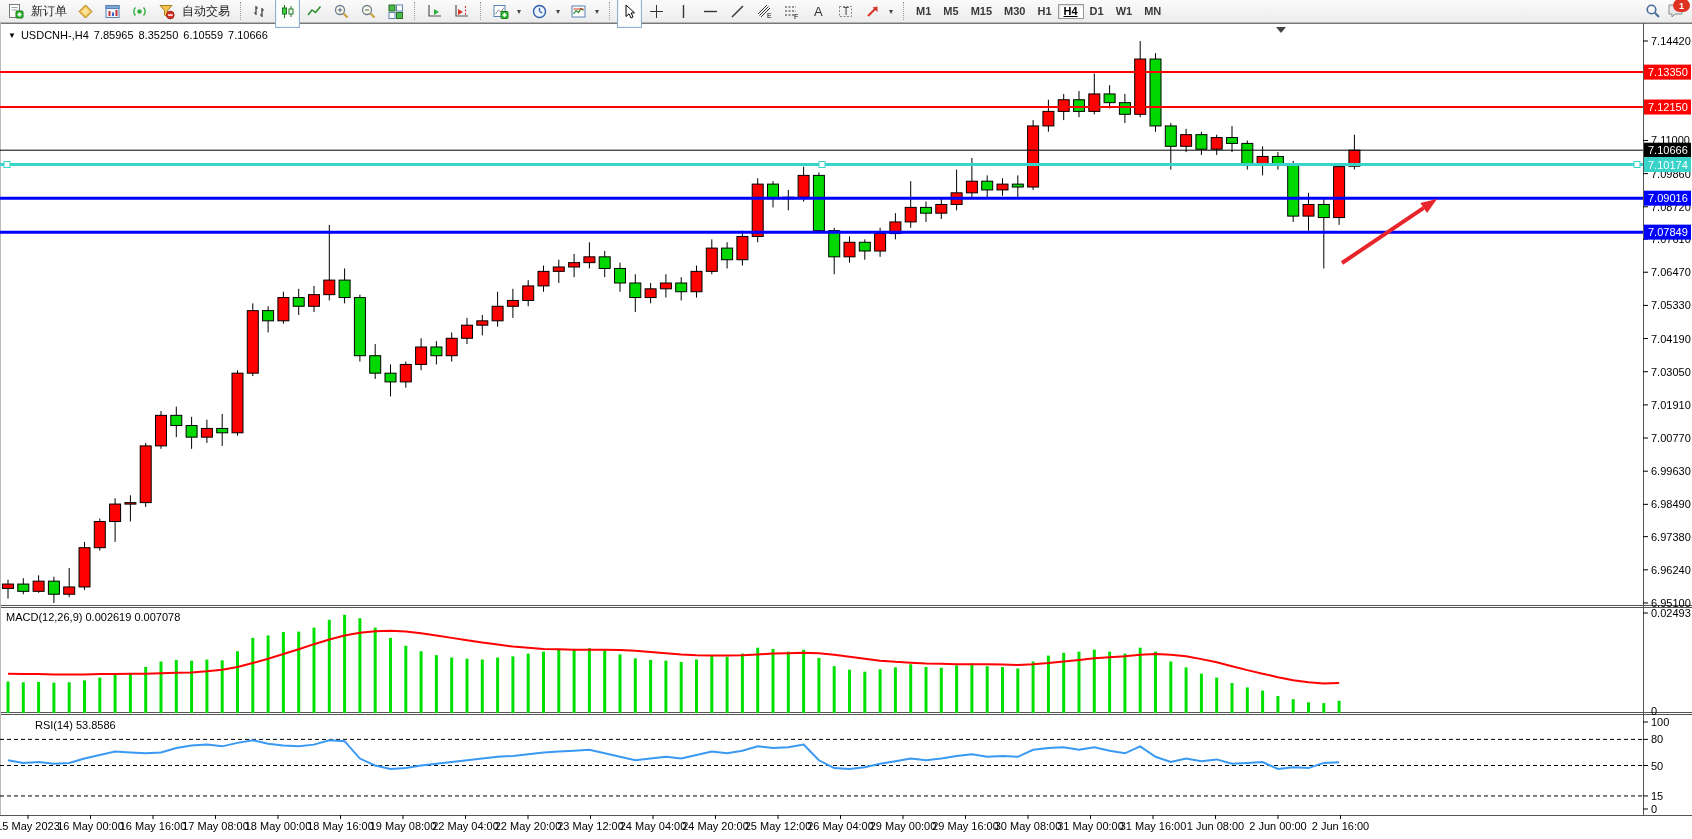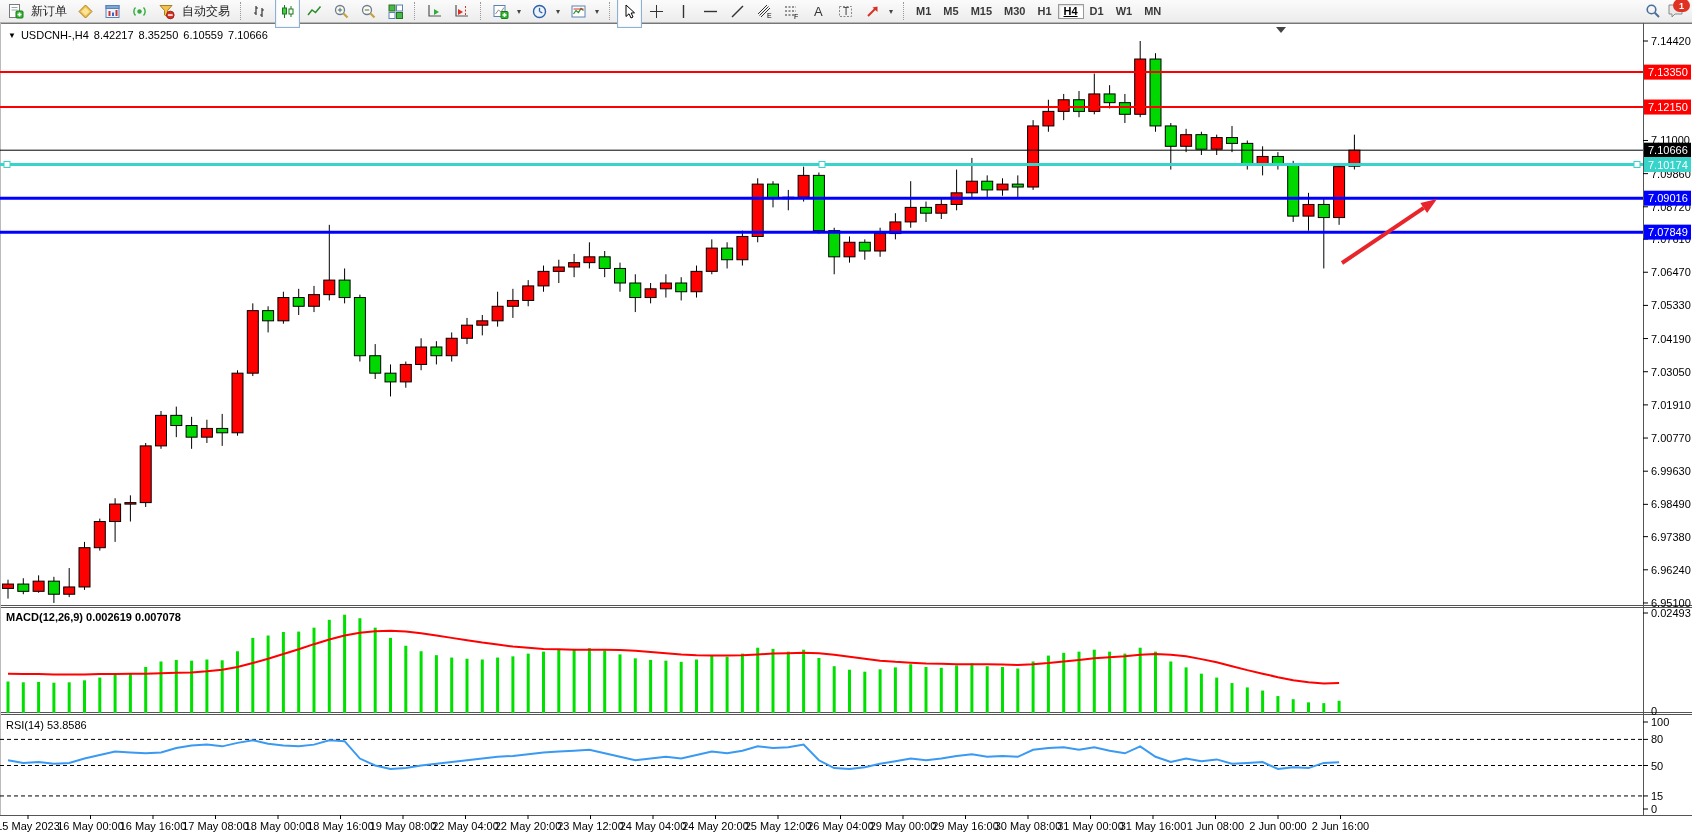--- a/index.html
+++ b/index.html
@@ -19,22 +19,22 @@
   .tf-btn.active{background:#fff;border:1px solid #9a9a9a;box-shadow:inset 1px 1px 2px #d8d8d8;color:#000;text-decoration:underline;}
   .tb-right{margin-left:auto;display:flex;align-items:center;gap:6px;padding-right:6px;}
   .chat-wrap{position:relative;display:inline-flex;}
   .chat-badge{position:absolute;top:-4px;right:-6px;min-width:13px;height:13px;border-radius:8px;background:#e03222;
               color:#fff;font:bold 9px "Liberation Sans",sans-serif;display:flex;align-items:center;justify-content:center;padding:0 2px;}
   
   .chartwin{position:absolute;left:0;top:23px;width:1692px;height:816px;background:#fff;}
   .chart-header{position:absolute;left:8px;top:6px;font:11px "Liberation Sans",sans-serif;color:#000;z-index:4;display:flex;gap:5px;align-items:center;}
   .chart-header .tri{font-size:8px;}
   .panel-label{position:absolute;left:6px;font:11px "Liberation Sans",sans-serif;color:#000;z-index:4;}
-  #macd-label{top:588px;font-weight:bold;}
-  #rsi-label{top:696px;}
+  #macd-label{top:588px;}
+  #rsi-label{top:696px;margin-left:29px;}
   svg text{font-family:"Liberation Sans",sans-serif;}
 </style>
 </head>
 <body>
 
 <div class="app">
 
   <div class="toolbar">
     <div class="tb-group">
       <button class="tb-btn">
@@ -675,21 +675,21 @@
           <line x1="1278" y1="792" x2="1278" y2="796" stroke="#000"></line>
           <text x="1278" y="807" font-size="11" fill="#000" text-anchor="middle">2 Jun 00:00</text>
           <line x1="1340.5" y1="792" x2="1340.5" y2="796" stroke="#000"></line>
           <text x="1340.5" y="807" font-size="11" fill="#000" text-anchor="middle">2 Jun 16:00</text>
         </g>
       </svg>
 
     <div class="chart-header">
       <span class="tri">▼</span>
       <span>USDCNH-,H4</span>
-      <span>8.42217</span>
+      <span>7.85965</span>
       <span>8.35250</span>
       <span>6.10559</span>
       <span>7.10666</span>
     </div>
 
     <div class="panel-label" id="macd-label">MACD(12,26,9) 0.002619 0.007078</div>
     <div class="panel-label" id="rsi-label">RSI(14) 53.8586</div>
   </div>
 </div>
 

